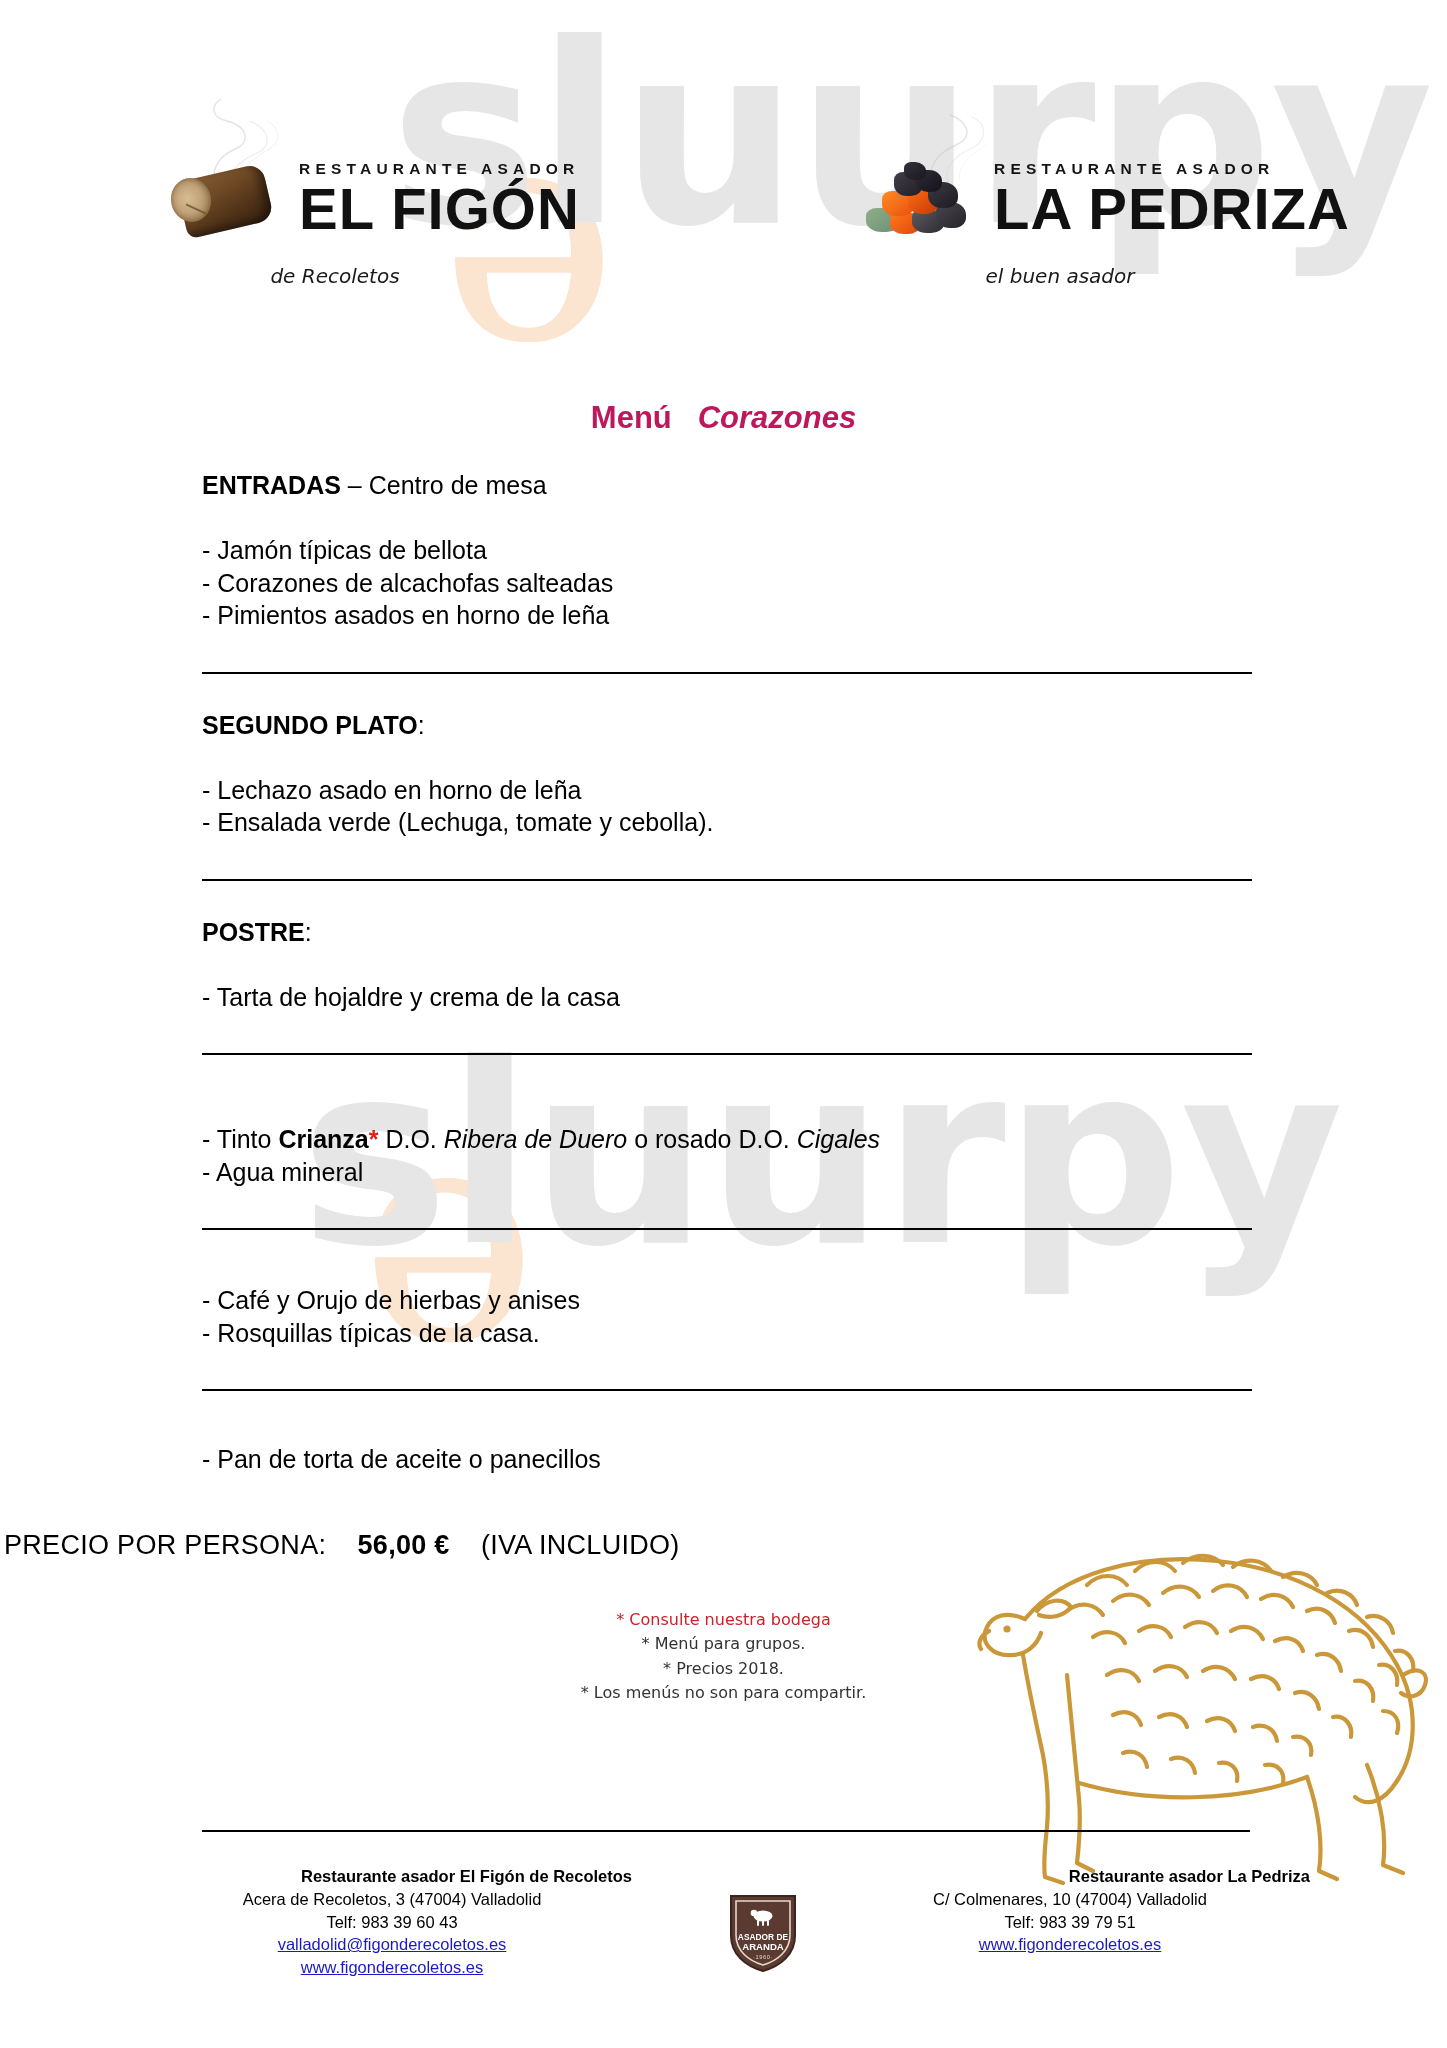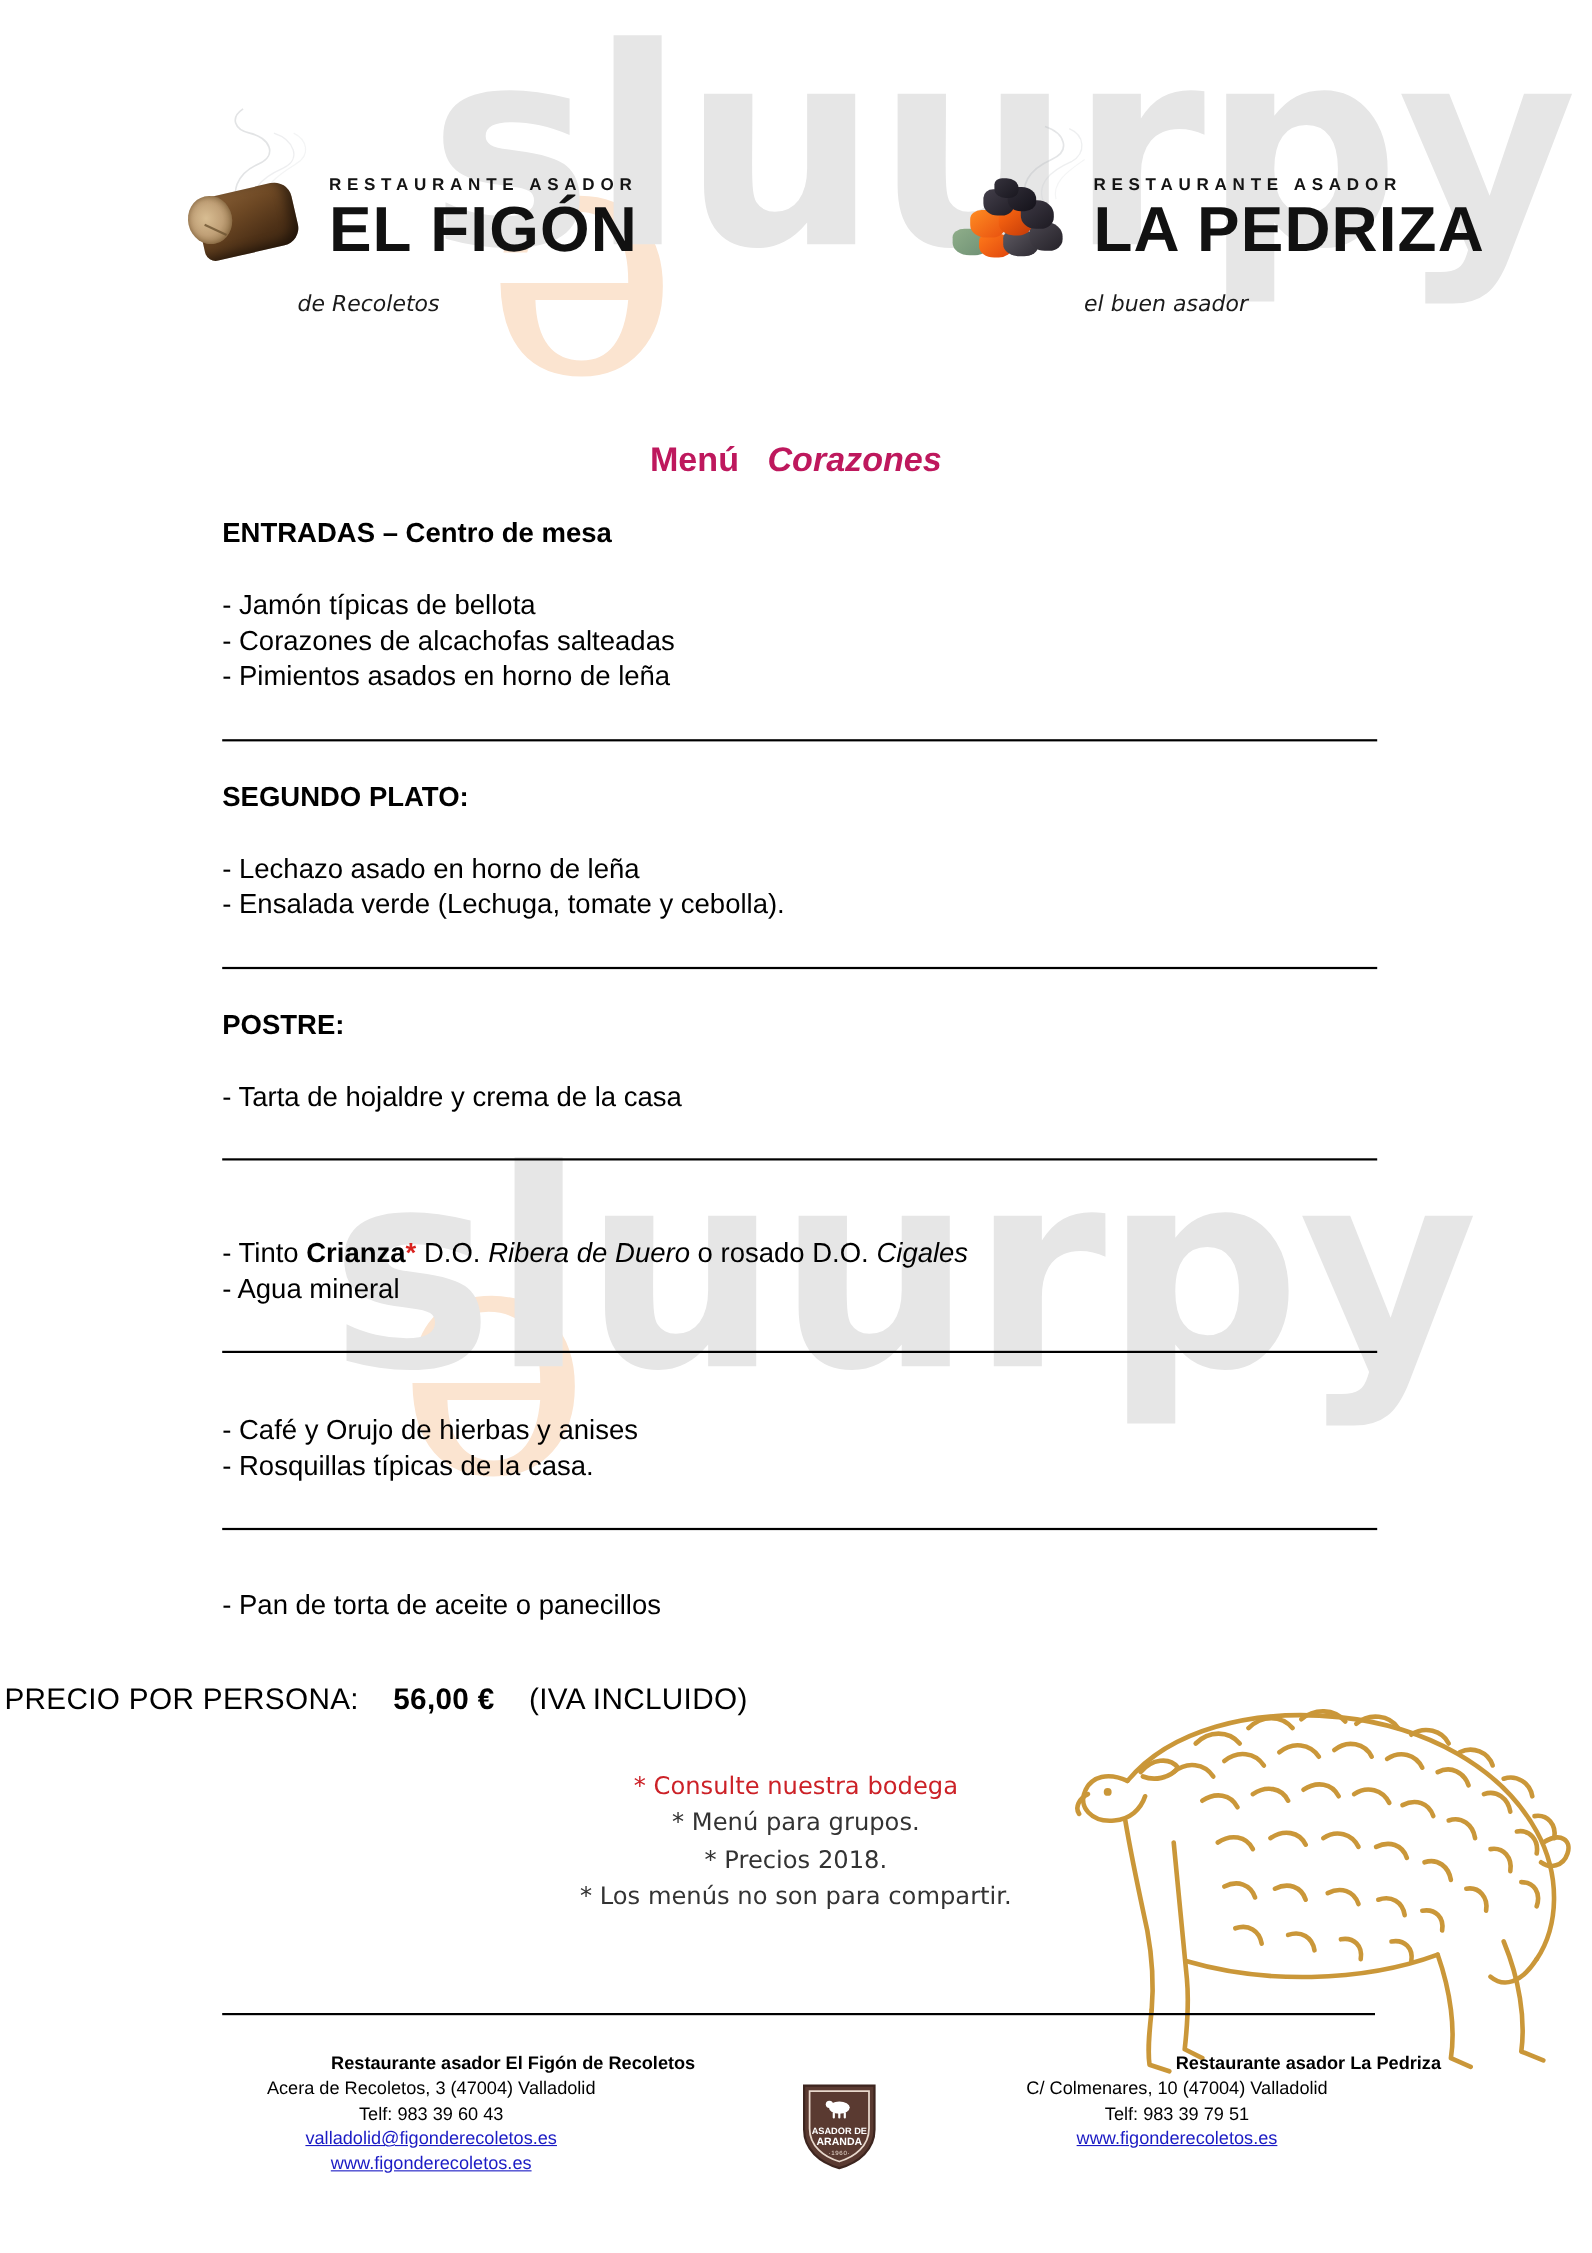--- a/index.html
+++ b/index.html
@@ -73,39 +73,39 @@
   .sheet{position:absolute;top:0;left:0;width:1447px;height:2048px;z-index:4;}
   .menu-title{
     position:absolute;top:400px;left:0;width:1447px;text-align:center;
     font-size:31px;color:#be185d;
   }
   .menu-title .t-regular{font-weight:700;}
   .menu-title .t-italic{font-weight:700;font-style:italic;}
 
   .content{position:absolute;top:470px;left:202px;width:1050px;}
   .sec-head{font-size:25px;font-weight:700;margin:0 0 34px 0;line-height:1.2;}
-  .sec-head .normal{font-weight:700;}
+  .sec-head .normal{font-weight:400;}
   .item{font-size:25px;line-height:1.30;margin:0;white-space:nowrap;}
   .item b{font-weight:700;}
   .item i{font-style:italic;}
   .star{color:#d9231f;font-weight:700;}
   .rule{height:0;border-top:2.4px solid #000;margin:0;}
 
   .blk{margin:0;}
   .gap-a{height:40px;}
 
   
   .price{
     position:absolute;top:1530px;left:4px;width:1170px;text-align:left;
     font-size:27px;letter-spacing:.3px;z-index:5;
   }
   .price b{font-weight:700;}
   .notes{
     position:absolute;top:1608px;left:0;width:1447px;text-align:center;z-index:5;
-    font-family:"DejaVu Sans", sans-serif;font-size:22px;line-height:1.52;color:#333;
+    font-family:"DejaVu Sans", sans-serif;font-size:16px;line-height:1.52;color:#333;
   }
   .note-red{color:#cc2127;}
 
   
   .lamb{position:absolute;right:10px;top:1515px;width:470px;height:420px;z-index:3;opacity:.95;}
 
   
   .foot-rule{
     position:absolute;top:1830px;left:202px;width:1048px;height:0;
     border-top:2.4px solid #000;z-index:5;

